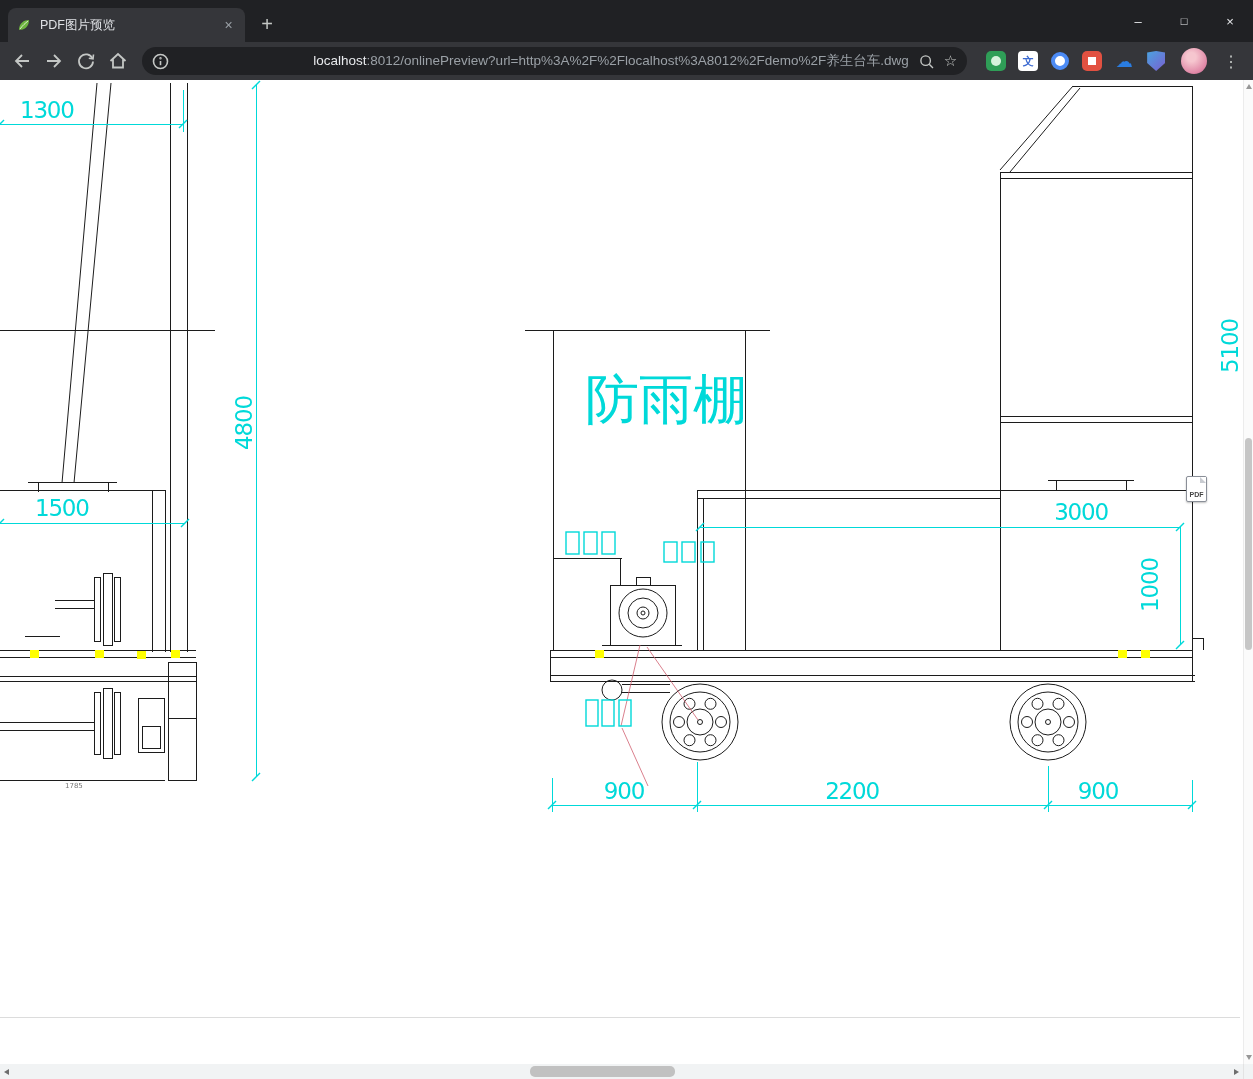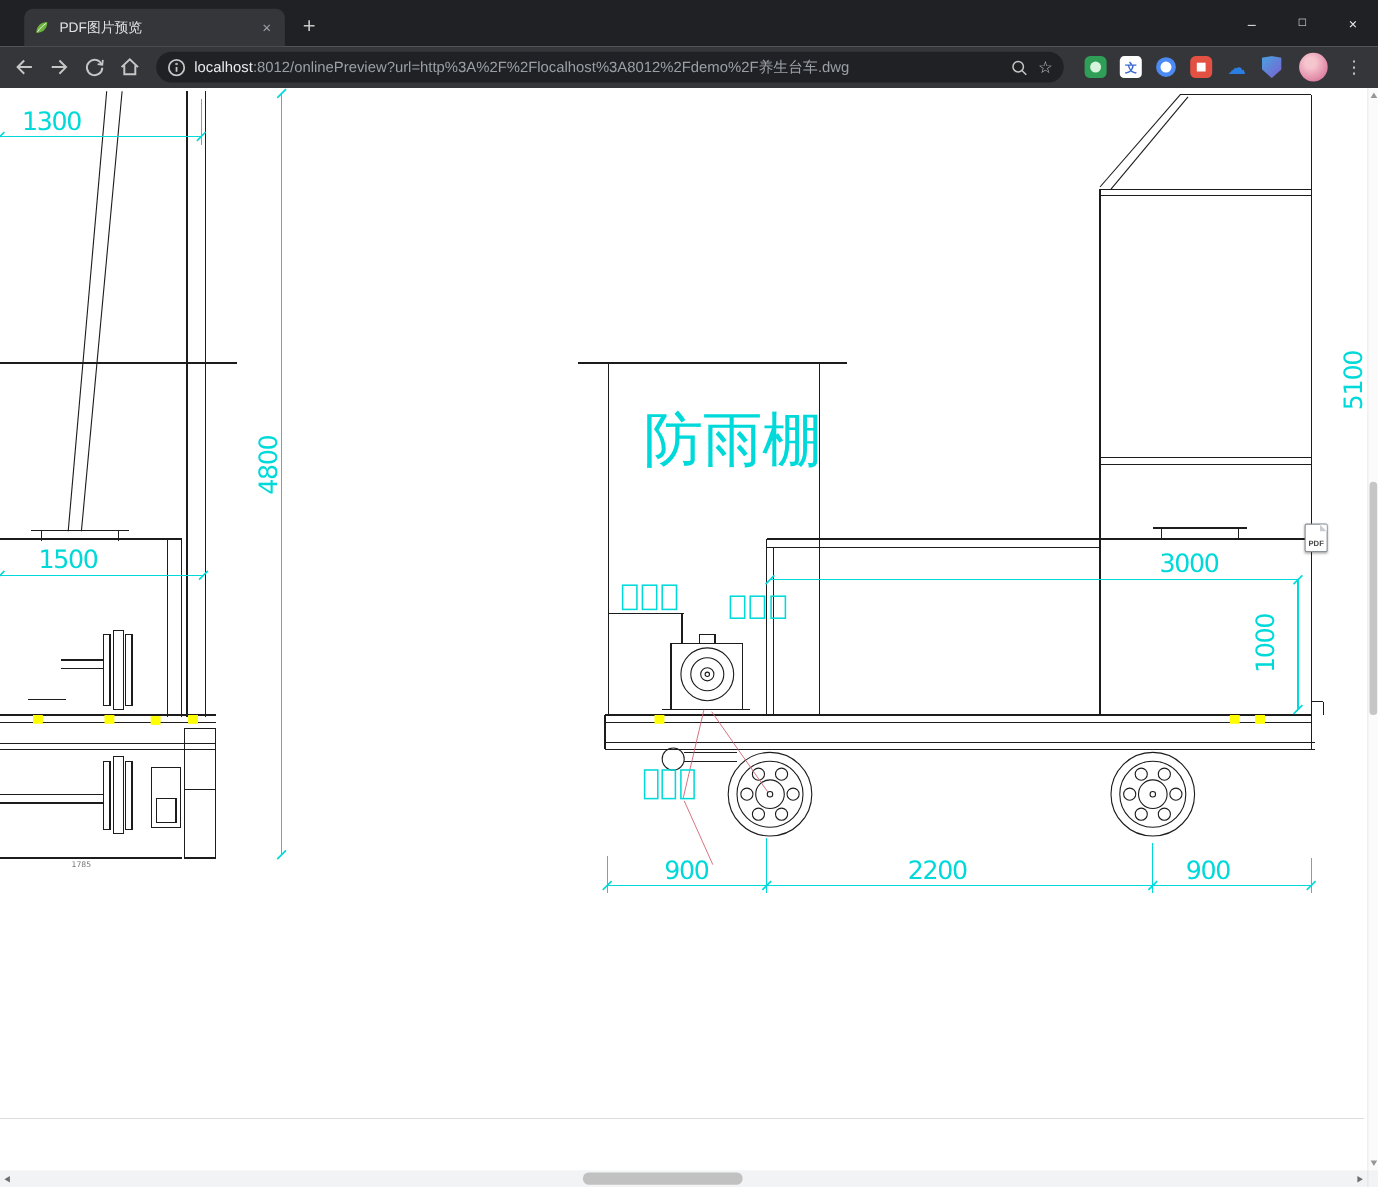--- a/index.html
+++ b/index.html
@@ -2,38 +2,38 @@
 <html><head>
 <meta charset="utf-8">
 <style>
   * { margin:0; padding:0; box-sizing:border-box; }
   html,body { width:1253px; height:1079px; overflow:hidden; background:#fff;
               font-family:"Liberation Sans", sans-serif; }
   .screen { position:relative; width:1253px; height:1079px; background:#fff; }
 
   
   .tabstrip { position:absolute; top:0; left:0; width:1253px; height:42px;
-              background:#202124; display:flex; align-items:flex-end; padding-left:22px; }
+              background:#202124; display:flex; align-items:flex-end; padding-left:8px; }
   .tab { width:237px; height:34px; background:#35363a; border-radius:8px 8px 0 0;
          display:flex; align-items:center; gap:8px; padding:0 8px; }
   .tab-title { flex:1; color:#dfe1e5; font-size:12.5px; white-space:nowrap; overflow:hidden; }
   .tab-close { width:17px; height:17px; border-radius:50%; color:#9aa0a6; font-size:14px;
                line-height:16px; text-align:center; cursor:default; }
   .newtab-btn { width:28px; height:28px; margin:0 0 4px 8px; color:#c4c7c5; font-size:20px;
                 display:grid; place-items:center; }
   .win-controls { position:absolute; top:0; right:0; height:42px; display:flex; }
   .win-btn { width:46px; height:42px; display:grid; place-items:center; color:#e8eaed; font-size:13px; }
   .win-btn.max { font-size:11px; }
 
   .toolbar { position:absolute; top:42px; left:0; width:1253px; height:38px;
              background:#35363a; display:flex; align-items:center; padding:0 8px; gap:4px; }
   .nav-btn { width:28px; height:28px; display:grid; place-items:center; border-radius:50%; }
   .nav-btn svg { stroke:#c4c7c5; stroke-width:1.8; fill:none; }
   .omnibox { width:828px; height:28px; margin-left:6px; background:#202124; border-radius:14px;
-             display:flex; align-items:center; gap:8px; padding:0 10px; }
+             display:flex; align-items:center; gap:8px; padding:0 10px;text-align:right; }
   .omnibox svg { stroke:#c4c7c5; stroke-width:1.6; fill:none; }
   .url { flex:1; font-size:13.5px; color:#9aa0a6; white-space:nowrap; overflow:hidden; }
   .url .host { color:#e8eaed; }
   .star { color:#c4c7c5; font-size:15px; }
   .ext-icons { display:flex; align-items:center; gap:10px; margin-left:14px; }
   .ext { width:22px; height:22px; display:grid; place-items:center; }
   .ext-green  { width:20px; height:20px; border-radius:5px; background:#2f9e57; position:relative; }
   .ext-green::after { content:""; position:absolute; left:5px; top:5px; width:10px; height:10px;
                       border-radius:50%; background:#d7f2dd; }
   .ext-translate { width:20px; height:20px; border-radius:4px; background:#fff; color:#3c6ad1;

